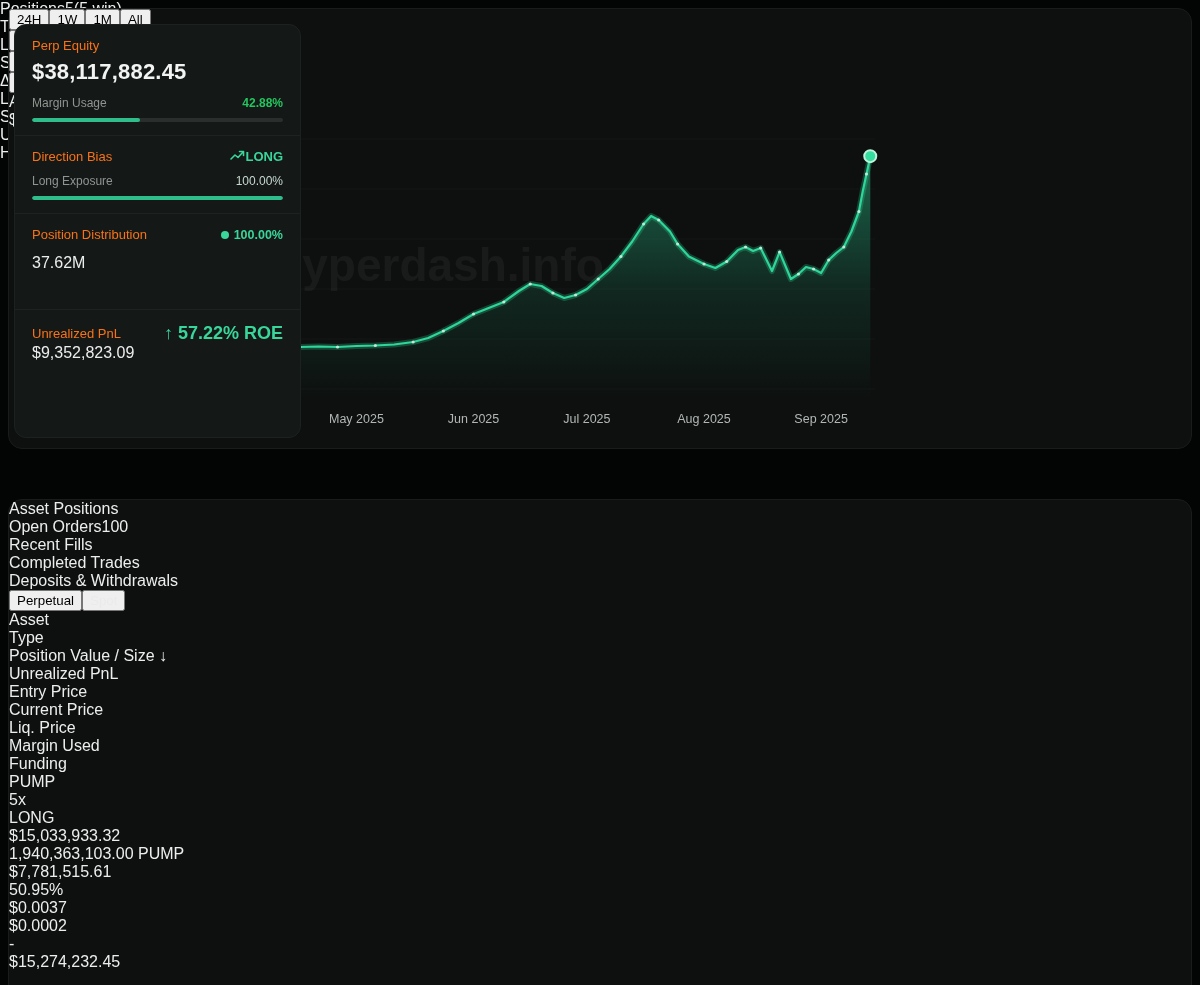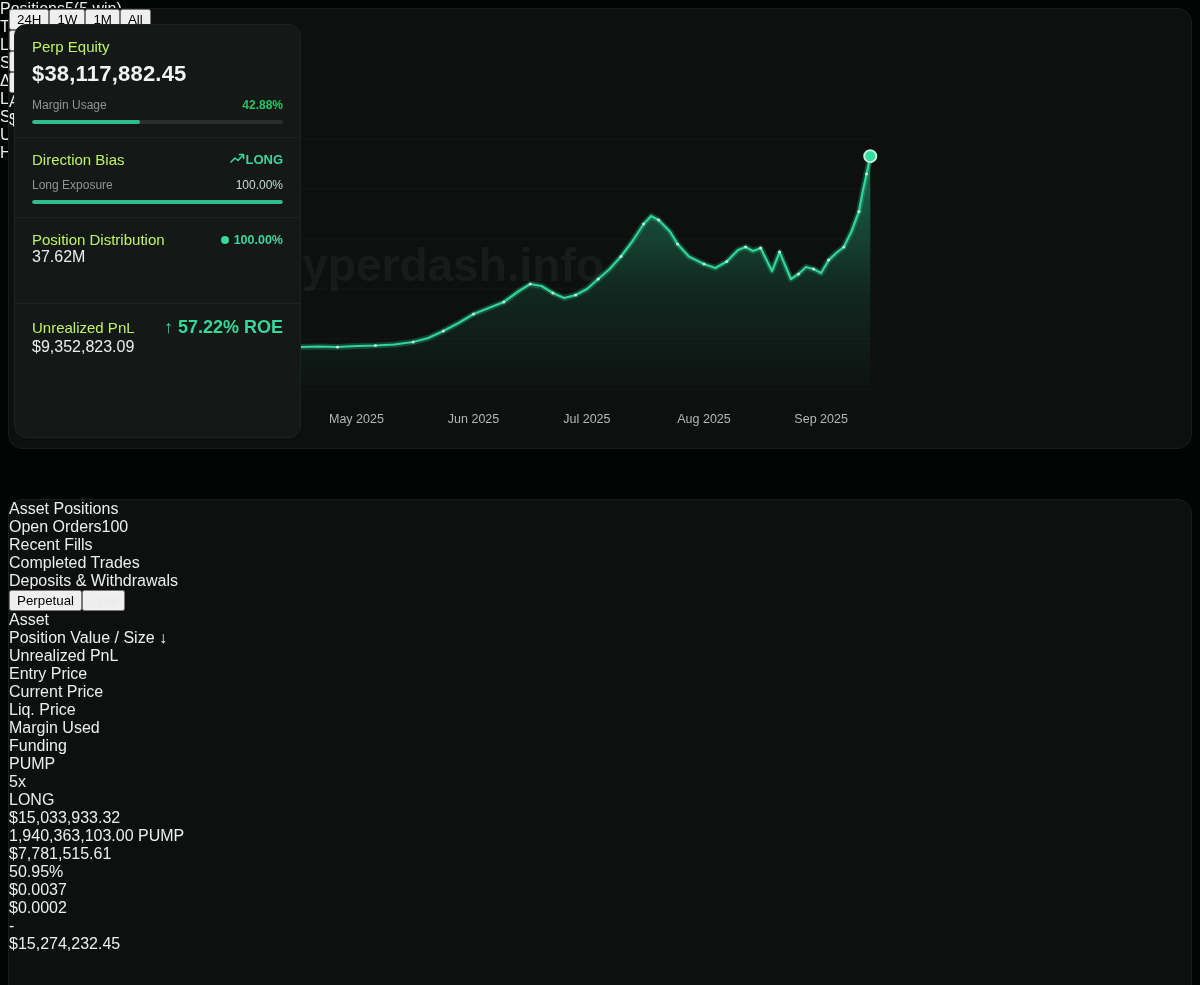--- a/index.html
+++ b/index.html
@@ -7,30 +7,30 @@
         font-family:"Liberation Sans","DejaVu Sans",sans-serif;color:#eceeed;overflow:hidden;}
   .card{position:absolute;background:#0d100f;border:1px solid #181c1a;border-radius:14px;box-sizing:border-box;}
   #top-card{left:8px;top:8px;width:1184px;height:441px;}
   #bottom-card{left:8px;top:499px;width:1184px;height:580px;}
 
   
   .stats{position:absolute;left:5px;top:15px;width:287px;height:414px;background:#141817;
          border:1px solid #1d2220;border-radius:12px;box-sizing:border-box;display:flex;flex-direction:column;}
   .sec{padding:13px 17px;border-bottom:1px solid #1e2321;}
   .sec:last-child{border-bottom:none;}
-  .lbl{font-size:15px;color:#bef264;}
+  .lbl{font-size:13px;color:#f97316;}
   .lbl-sm{font-size:12px;color:#8f9591;}
   .big{font-size:22px;font-weight:700;color:#f2f4f3;margin-top:6px;letter-spacing:.2px;}
   .rowsb{display:flex;justify-content:space-between;align-items:center;}
   .track{height:4px;background:#2a2f2d;border-radius:99px;margin-top:8px;overflow:hidden;}
   .fill{height:100%;background:#2fbd8b;border-radius:99px;}
   .green{color:#39d69b;}
   .white-b{color:#22c55e;font-weight:700;font-size:12px;}
   .pale{color:#c7d8d0;font-size:12px;}
-  .dist-bar{height:42px;border-radius:8px;background:linear-gradient(180deg,#11criticalsafe;}
+  .dist-bar{margin-top:12px;height:42px;border-radius:8px;background:linear-gradient(180deg,#11criticalsafe;}
   .dist-bar{margin-top:12px;height:42px;border-radius:8px;background:linear-gradient(180deg,#12date;}
   
   .dist-bar{margin-top:12px;height:42px;border-radius:8px;
             background:linear-gradient(180deg,#10291f,#153527);display:flex;align-items:center;justify-content:center;
             font-size:15px;font-weight:600;color:#3ad79b;}
   .pnl-big{font-size:20px;font-weight:700;color:#3ad79b;margin-top:9px;}
 
   
   .chart-head{position:absolute;left:310px;top:18px;right:16px;display:flex;align-items:flex-start;}
   .seg{display:flex;background:#121514;border:1px solid #1e2321;border-radius:10px;padding:3px;align-items:center;}
@@ -245,20 +245,21 @@
         <div class="tab active"><span>Asset Positions</span></div>
         <div class="tab"><span>Open Orders</span><span class="badge">100</span></div>
         <div class="tab"><span>Recent Fills</span></div>
         <div class="tab"><span>Completed Trades</span></div>
         <div class="tab"><span>Deposits &amp; Withdrawals</span></div>
         <div class="seg"><button class="seg-btn active">Perpetual</button><button class="seg-btn" style="color: rgb(233, 235, 233);">Spot</button></div>
       </div>
     <div class="tbl">
       <div class="tr thead" id="table-head">
           <div class="th">Asset</div>
+          <div class="th">Type</div>
           <div class="th">Position Value / Size<span class="sort-arrow"> ↓</span></div>
           <div class="th">Unrealized PnL</div>
           <div class="th">Entry Price</div>
           <div class="th">Current Price</div>
           <div class="th">Liq. Price</div>
           <div class="th">Margin Used</div>
           <div class="th">Funding</div>
         </div>
       <div id="table-body">
           <div class="tr trow">

